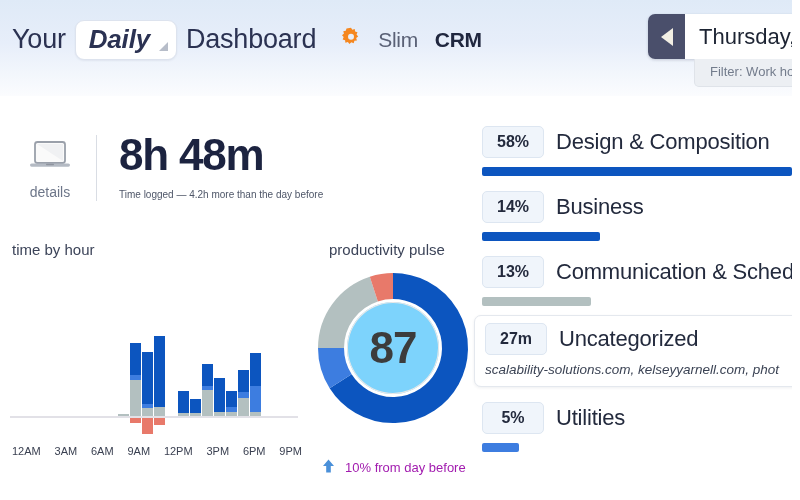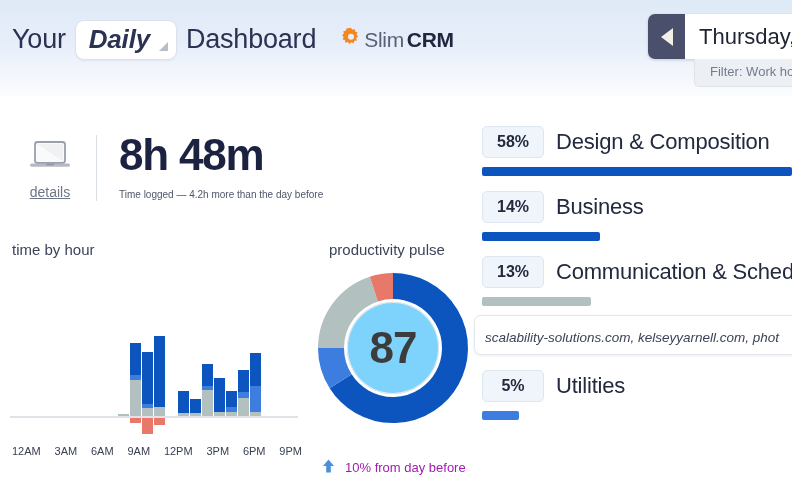--- a/index.html
+++ b/index.html
@@ -50,21 +50,21 @@
   .daily-caret {
     position: absolute;
     right: 8px; bottom: 8px;
     width: 0; height: 0;
     border-left: 9px solid transparent;
     border-bottom: 9px solid #b7bdc9;
   }
   .brand {
     display: flex;
     align-items: center;
-    gap: 3px;
+    gap: 17px;
     margin-left: 16px;
     font-size: 21px;
     color: #2b3252;
     letter-spacing: -0.3px;
   }
   .gear-icon { display: block; }
   .brand-slim { font-weight: 400; color: #5a6176; }
   .brand-crm { font-weight: 700; color: #20273f; }
 
   
@@ -120,21 +120,20 @@
   }
   .details-block {
     width: 72px;
     text-align: center;
     padding-top: 6px;
   }
   .details-label {
     margin-top: 9px;
     font-size: 14px;
     color: #6d7689;
-    text-decoration: underline;
   }
   .vsep {
     width: 1px;
     height: 66px;
     background: #d9dde4;
     margin: 2px 22px 0 10px;
   }
   .time-big {
     font-size: 44px;
     font-weight: 700;
@@ -455,20 +454,24 @@
       <div class="cat-row">
         <div class="cat-head">
           <span class="cat-badge">13%</span>
           <span class="cat-name">Communication &amp; Schedu</span>
         </div>
         <div class="cat-track">
           <div class="cat-fill" style="width: 35%; background: rgb(179, 192, 192);"></div>
         </div>
       </div>
       <div class="cat-row highlight">
+        <div class="cat-head">
+          <span class="cat-badge">27m</span>
+          <span class="cat-name">Uncategorized</span>
+        </div>
         <div class="cat-sites">scalability-solutions.com, kelseyyarnell.com, phot</div>
       </div>
       <div class="cat-row">
         <div class="cat-head">
           <span class="cat-badge">5%</span>
           <span class="cat-name">Utilities</span>
         </div>
         <div class="cat-track">
           <div class="cat-fill" style="width: 12%; background: rgb(61, 125, 224);"></div>
         </div>

